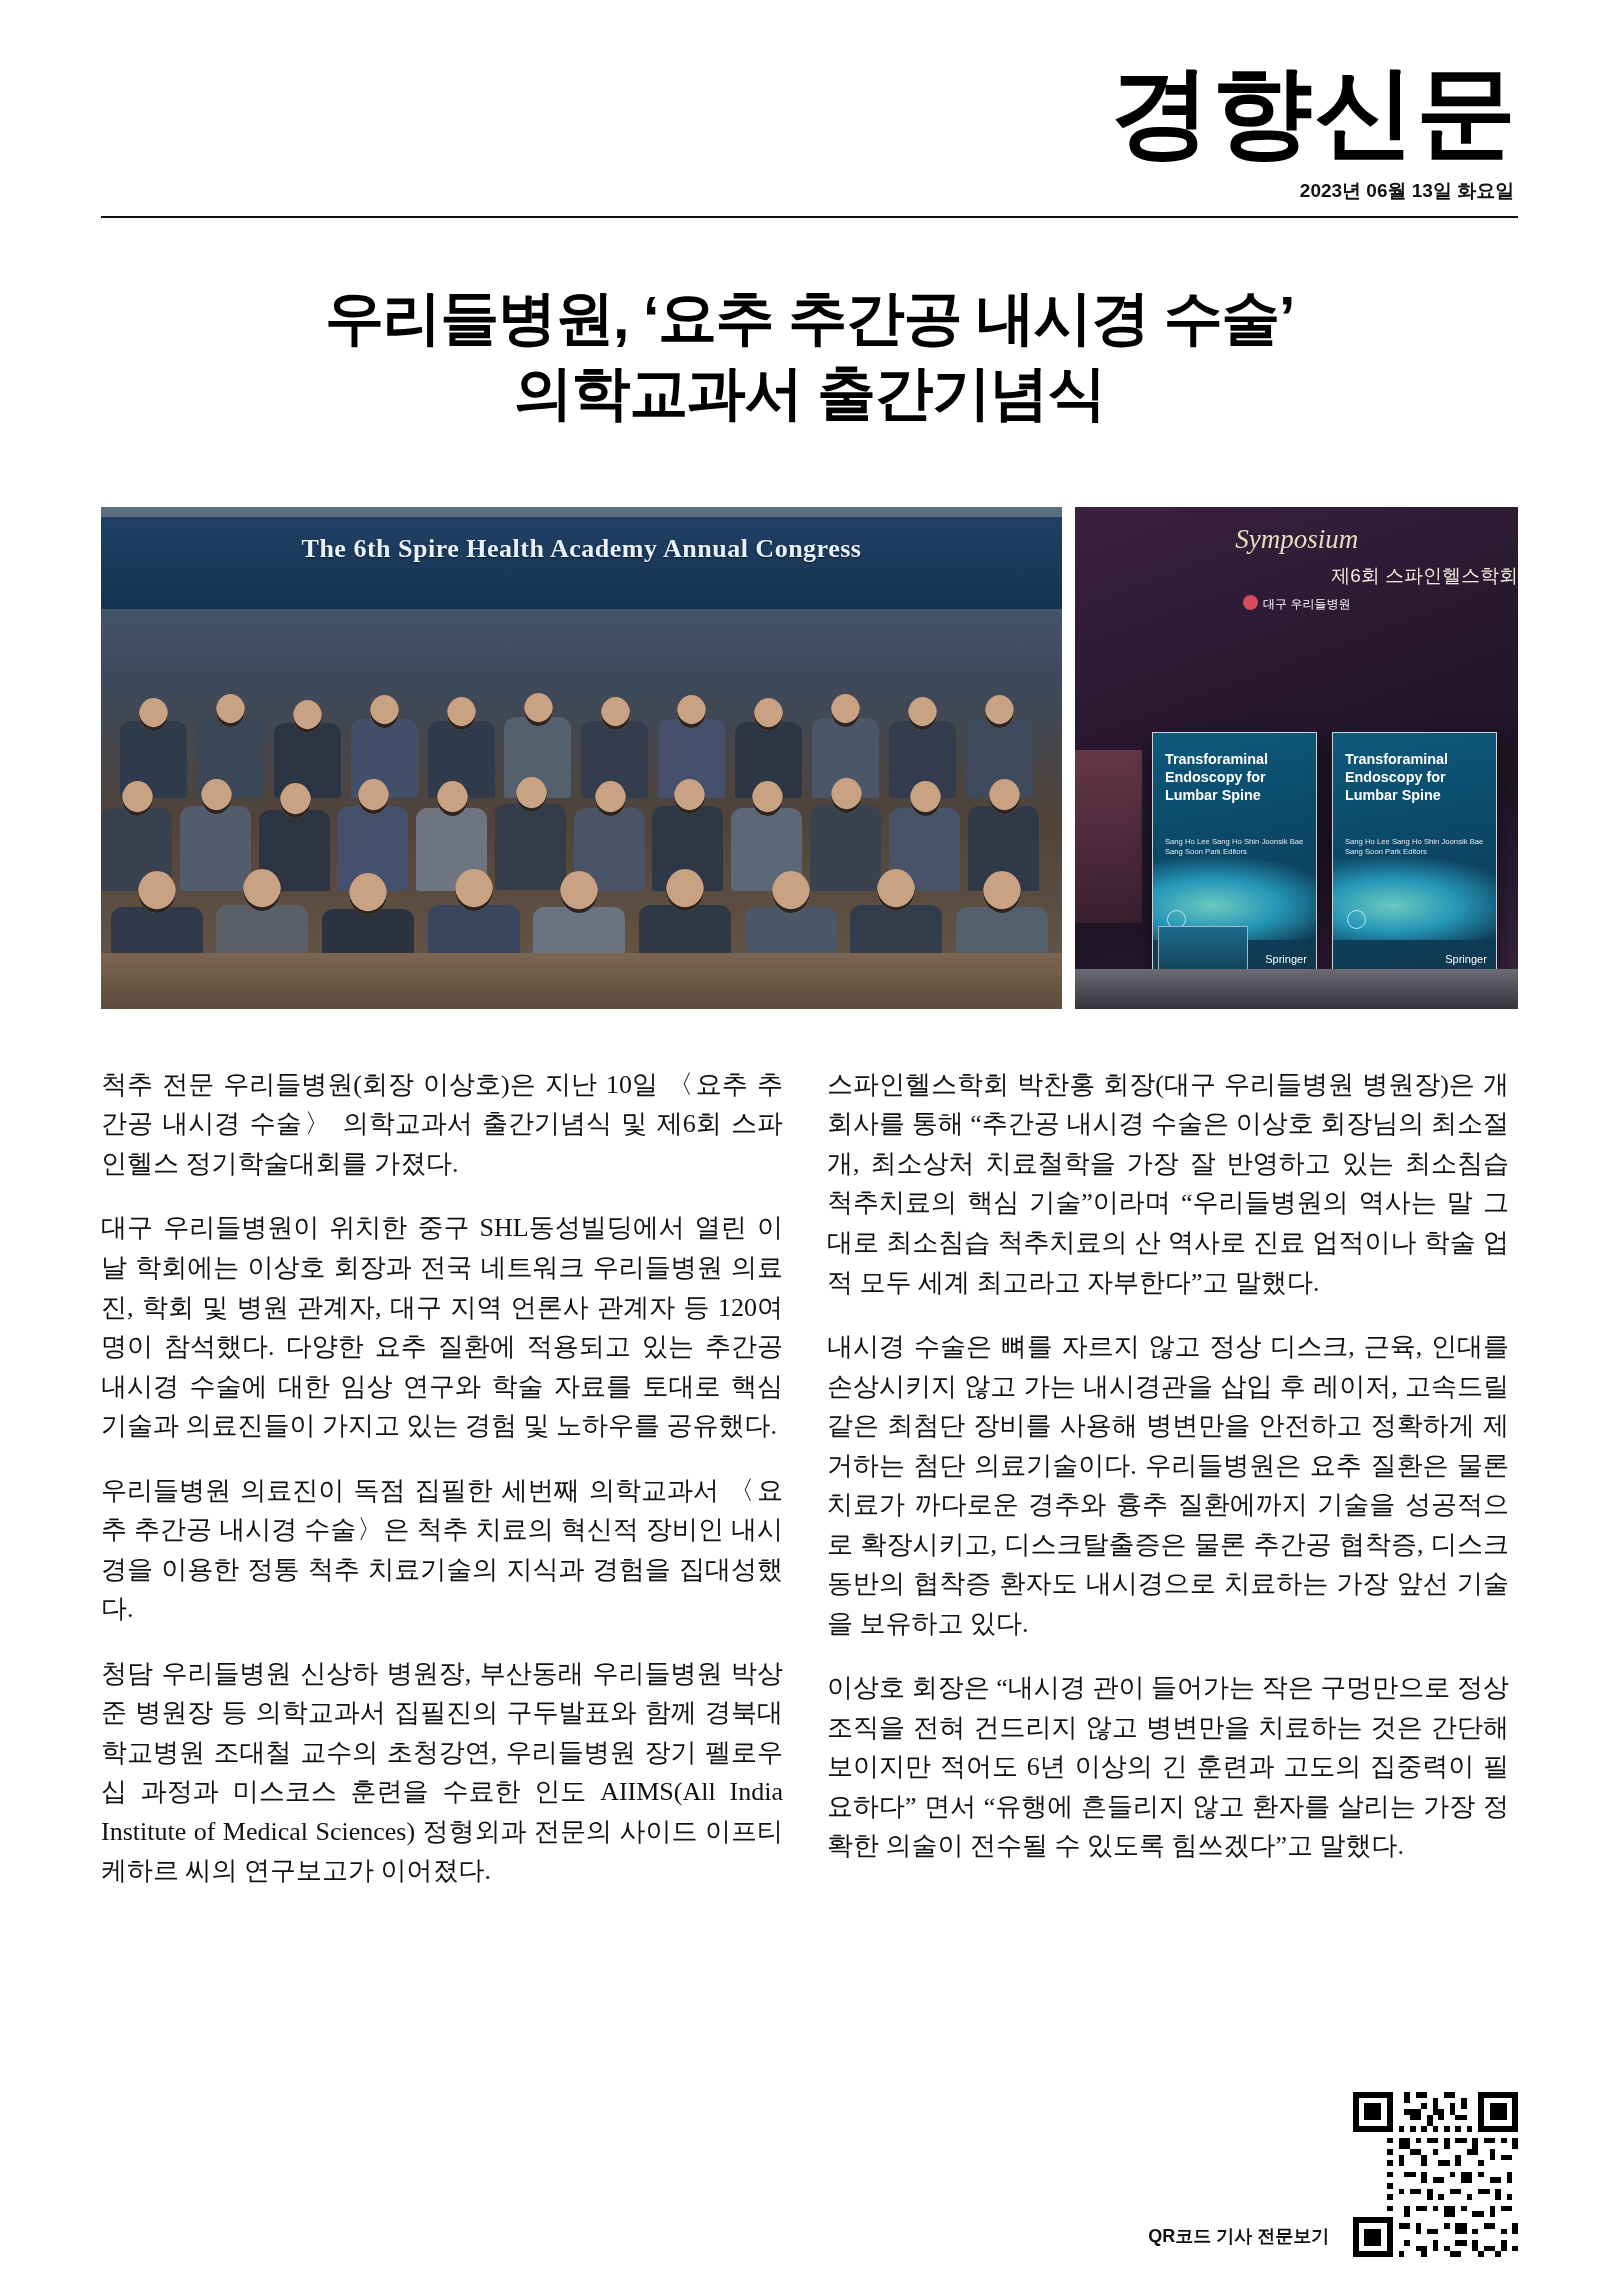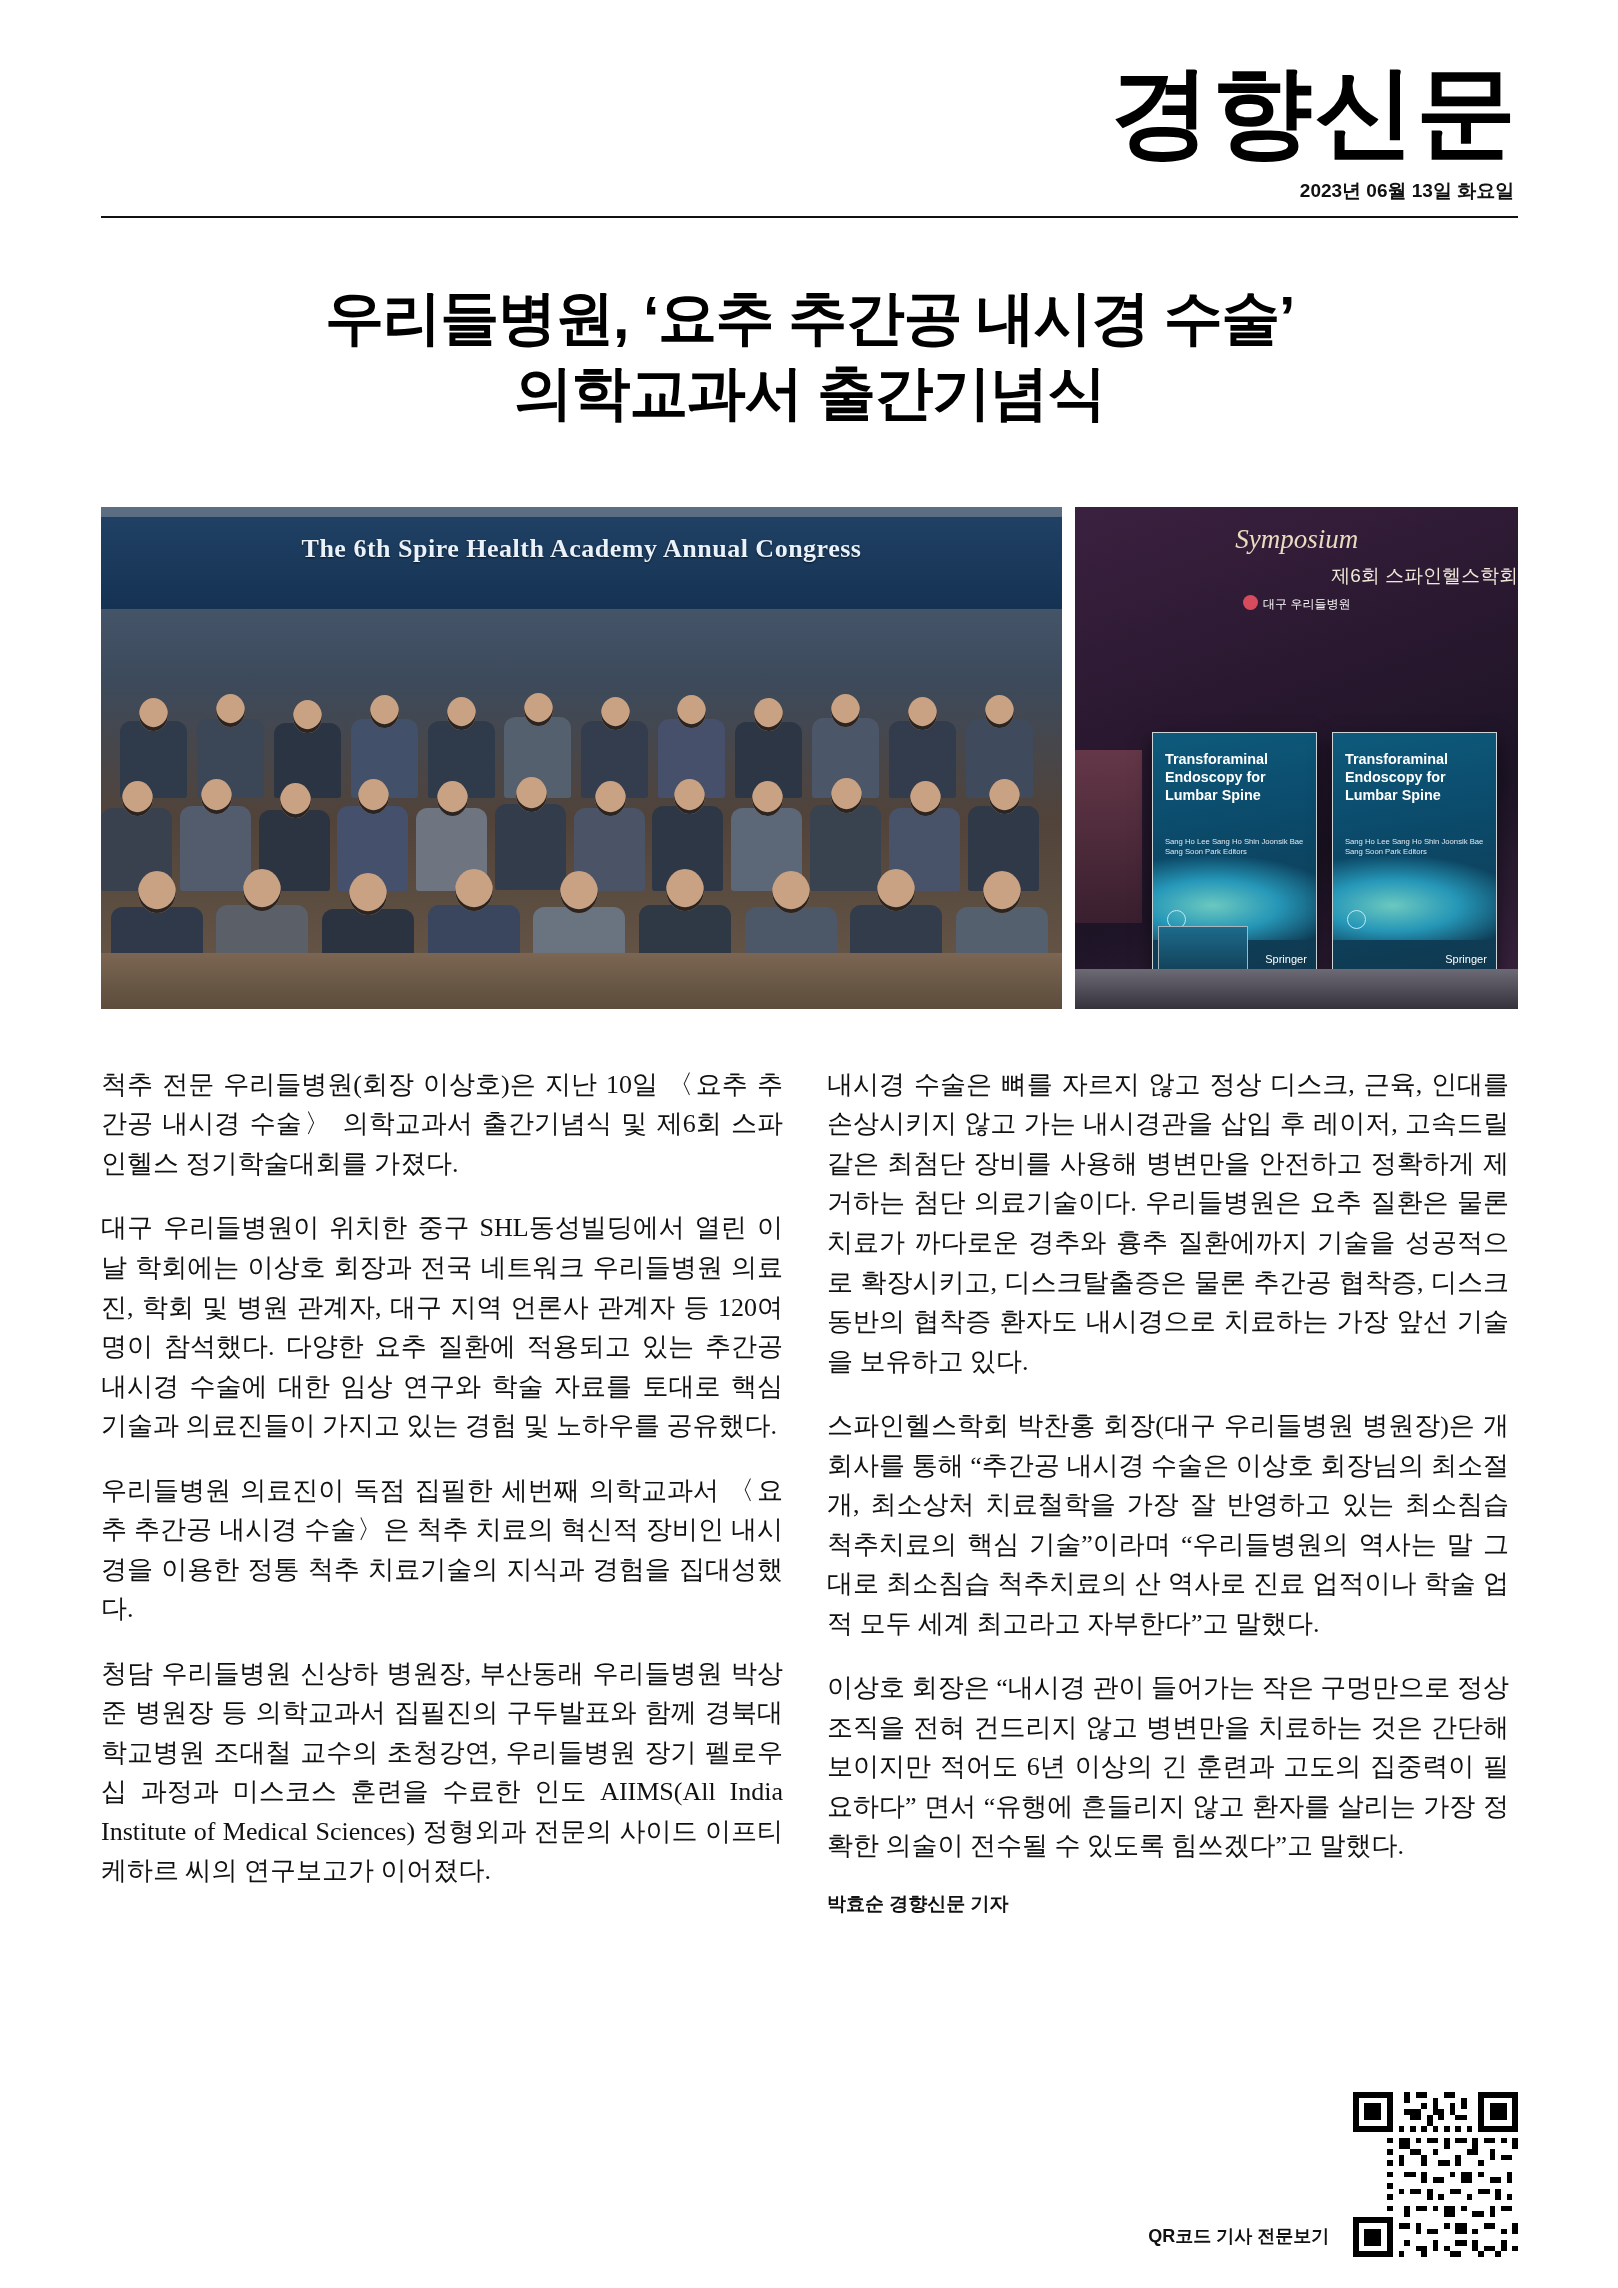--- a/index.html
+++ b/index.html
@@ -451,24 +451,23 @@
   </div>
 
   <div class="columns">
     <div class="col">
       <p>척추 전문 우리들병원(회장 이상호)은 지난 10일 〈요추 추간공 내시경 수술〉 의학교과서 출간기념식 및 제6회 스파인헬스 정기학술대회를 가졌다.</p>
       <p>대구 우리들병원이 위치한 중구 SHL동성빌딩에서 열린 이날 학회에는 이상호 회장과 전국 네트워크 우리들병원 의료진, 학회 및 병원 관계자, 대구 지역 언론사 관계자 등 120여 명이 참석했다. 다양한 요추 질환에 적용되고 있는 추간공 내시경 수술에 대한 임상 연구와 학술 자료를 토대로 핵심 기술과 의료진들이 가지고 있는 경험 및 노하우를 공유했다.</p>
       <p>우리들병원 의료진이 독점 집필한 세번째 의학교과서 〈요추 추간공 내시경 수술〉은 척추 치료의 혁신적 장비인 내시경을 이용한 정통 척추 치료기술의 지식과 경험을 집대성했다.</p>
       <p>청담 우리들병원 신상하 병원장, 부산동래 우리들병원 박상준 병원장 등 의학교과서 집필진의 구두발표와 함께 경북대학교병원 조대철 교수의 초청강연, 우리들병원 장기 펠로우십 과정과 미스코스 훈련을 수료한 인도 AIIMS(All India Institute of Medical Sciences) 정형외과 전문의 사이드 이프티케하르 씨의 연구보고가 이어졌다.</p>
     </div>
     <div class="col">
+      <p>스파인헬스학회 박찬홍 회장(대구 우리들병원 병원장)은 개회사를 통해 “추간공 내시경 수술은 이상호 회장님의 최소절개, 최소상처 치료철학을 가장 잘 반영하고 있는 최소침습 척추치료의 핵심 기술”이라며 “우리들병원의 역사는 말 그대로 최소침습 척추치료의 산 역사로 진료 업적이나 학술 업적 모두 세계 최고라고 자부한다”고 말했다.</p>
       <p>내시경 수술은 뼈를 자르지 않고 정상 디스크, 근육, 인대를 손상시키지 않고 가는 내시경관을 삽입 후 레이저, 고속드릴 같은 최첨단 장비를 사용해 병변만을 안전하고 정확하게 제거하는 첨단 의료기술이다. 우리들병원은 요추 질환은 물론 치료가 까다로운 경추와 흉추 질환에까지 기술을 성공적으로 확장시키고, 디스크탈출증은 물론 추간공 협착증, 디스크 동반의 협착증 환자도 내시경으로 치료하는 가장 앞선 기술을 보유하고 있다.</p>
-      <p>스파인헬스학회 박찬홍 회장(대구 우리들병원 병원장)은 개회사를 통해 “추간공 내시경 수술은 이상호 회장님의 최소절개, 최소상처 치료철학을 가장 잘 반영하고 있는 최소침습 척추치료의 핵심 기술”이라며 “우리들병원의 역사는 말 그대로 최소침습 척추치료의 산 역사로 진료 업적이나 학술 업적 모두 세계 최고라고 자부한다”고 말했다.</p>
       <p>이상호 회장은 “내시경 관이 들어가는 작은 구멍만으로 정상 조직을 전혀 건드리지 않고 병변만을 치료하는 것은 간단해 보이지만 적어도 6년 이상의 긴 훈련과 고도의 집중력이 필요하다” 면서 “유행에 흔들리지 않고 환자를 살리는 가장 정확한 의술이 전수될 수 있도록 힘쓰겠다”고 말했다.</p>
-      <div class="byline">박효순 경향신문 기자</div>
     </div>
   </div>
 
   <div class="qr-wrap">
     <svg class="qr" viewBox="0 0 29 29" shape-rendering="crispEdges">
       <rect width="29" height="29" fill="#ffffff"></rect>
       <g fill="#000000">
 
         <rect x="0" y="0" width="7" height="1"></rect>
           <rect x="0" y="6" width="7" height="1"></rect>

